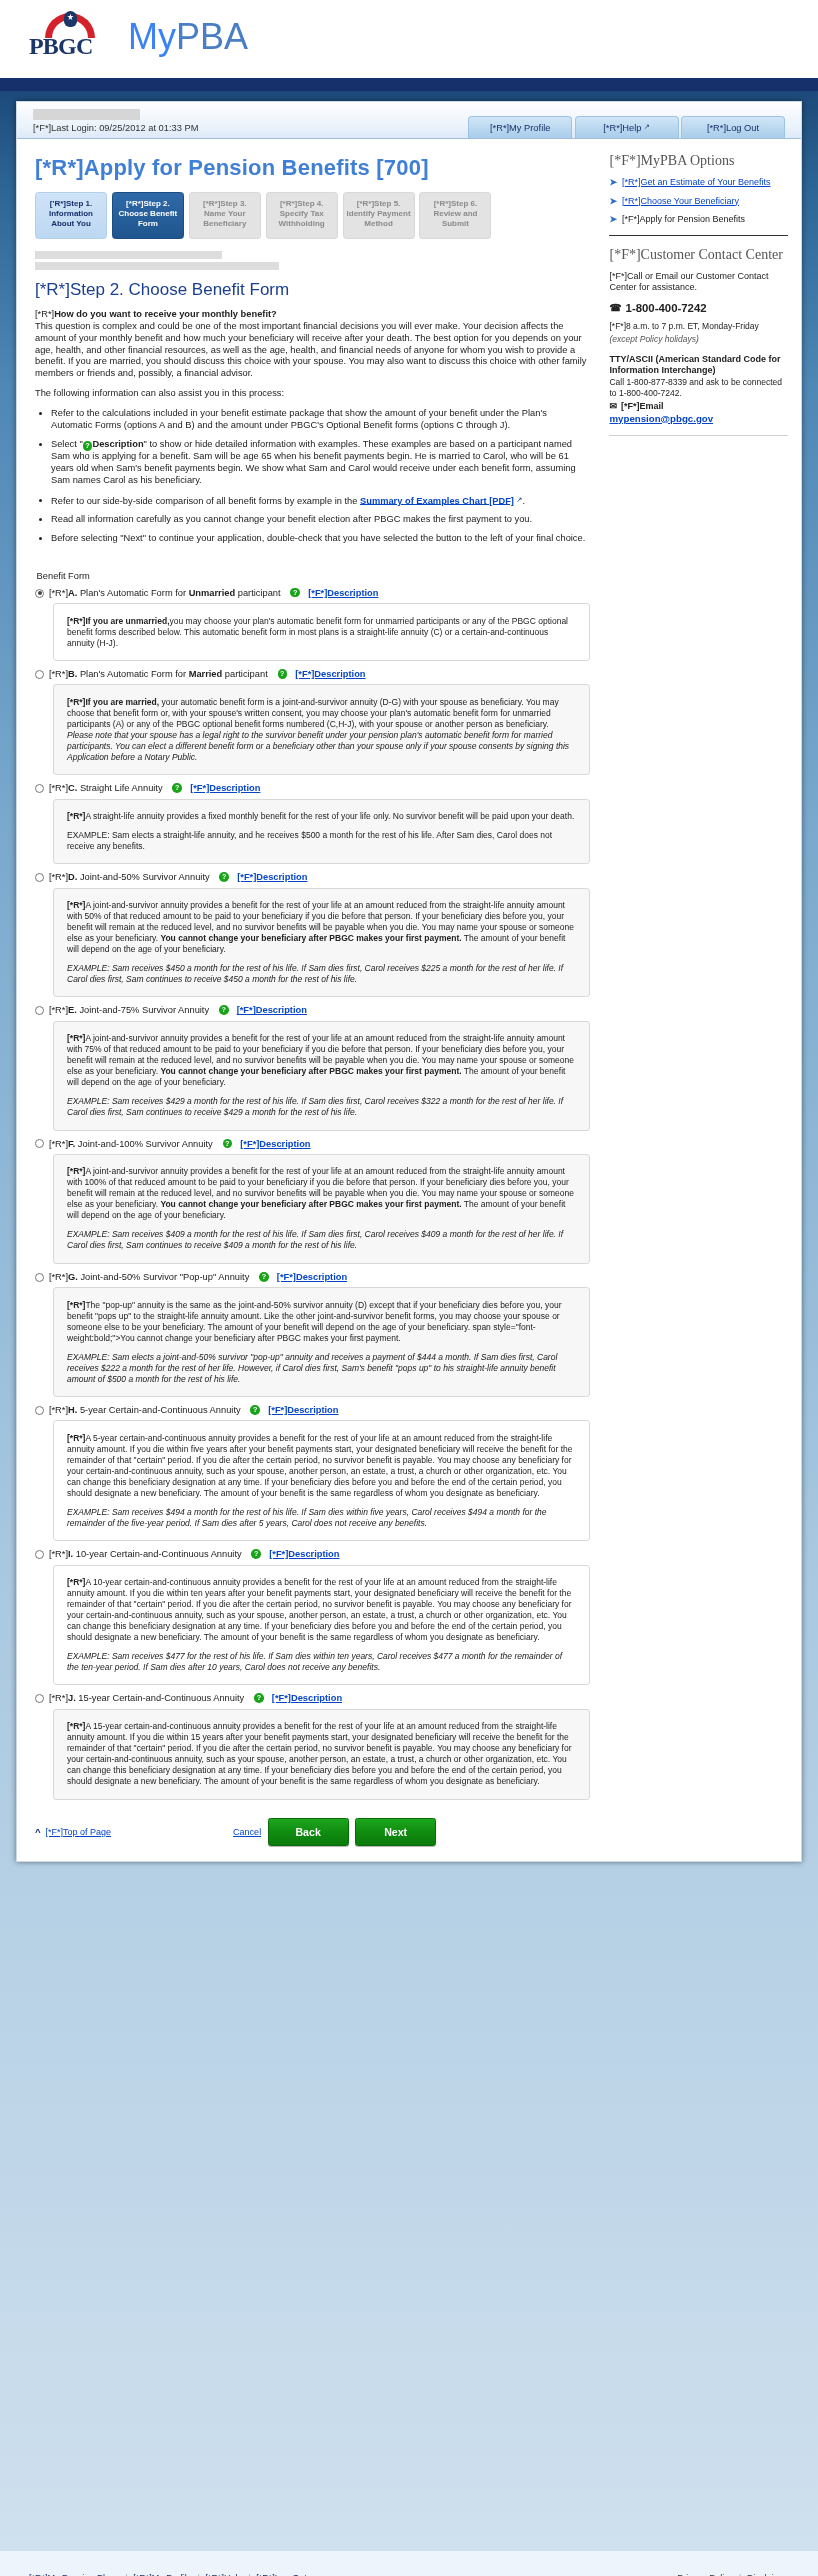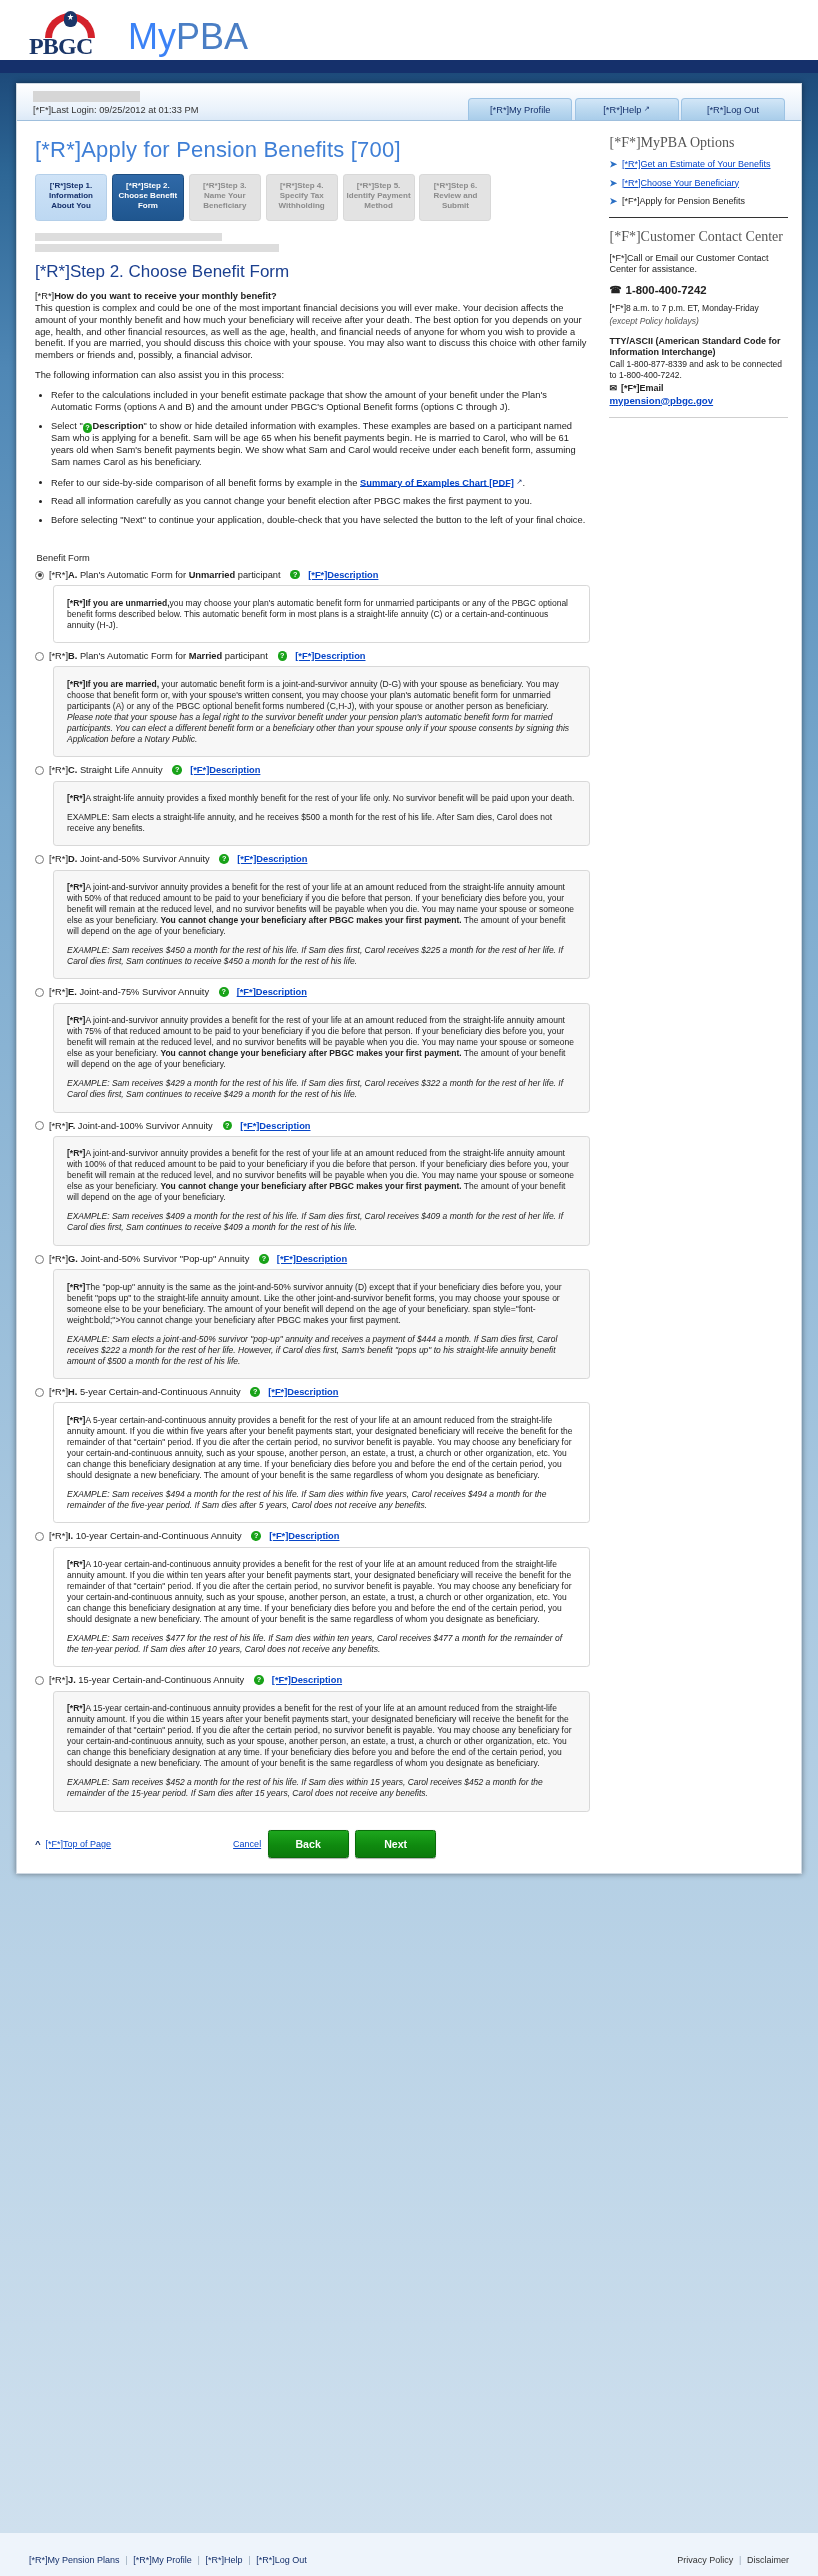--- a/index.html
+++ b/index.html
@@ -6,21 +6,21 @@
   html, body { margin:0; padding:0; }
   body {
     width:818px; min-height:2576px;
     background:#ffffff;
     font-family:"Liberation Sans", sans-serif;
     font-size:9.7px; color:#222;
     -webkit-font-smoothing:none;
   }
 
   
-  .logo-band { height:60px; background:#fff; position:relative; }
+  .logo-band { height:78px; background:#fff; position:relative; }
   .logo-wrap { position:absolute; left:29px; top:11.4px; display:flex; align-items:center; }
   .pbgc-logo { position:relative; width:83px; height:50px; }
   .pbgc-arc {
     position:absolute; left:16px; top:1.6px; width:50px; height:25px;
     border:7.3px solid #d4222b; border-bottom:none;
     border-radius:25px 25px 0 0;
   }
   .pbgc-shield {
     position:absolute; left:35px; top:0px; width:13px; height:16px;
     background:#1b3668; border-radius:6.5px 6.5px 5.7px 5.7px;
@@ -78,21 +78,21 @@
   .ext-ico { font-size:7.3px; color:#15306b; margin-left:2.4px; vertical-align:1.6px; }
 
   
   .body-cols { display:flex; align-items:flex-start; }
   .main-col { width:586px; padding:13px 11.4px 8px 18px; }
   .side-col {
     width:200px; padding:13px 13px 8px 8px; border-left:0;
   }
 
   h1.page-title {
-    color:#3f7fd6; font-weight:normal; font-size:22px;
+    color:#3f7fd6; font-weight:bold; font-size:22px;
     margin:3.2px 0 11.4px 0; letter-spacing:0.2px;
   }
 
   
   .steps { display:flex; gap:4.9px; margin-bottom:11.4px; }
   .step {
     width:72px; min-height:47px; border-radius:3.2px;
     font-size:8px; line-height:10px; text-align:center;
     padding:5.7px 2.4px 4px 2.4px; font-weight:bold; cursor:pointer;
   }
@@ -376,21 +376,20 @@
             </div>
             <div class="bf-option">
               <div class="bf-head">
                 <span class="bf-radio"></span>
                 <span class="bf-head-text">[*R*]<b>J.</b> 15-year Certain-and-Continuous Annuity</span>
                 <span class="help-badge" style="margin-left: 4.9px;">?</span>
                 <a class="link bold bf-desc-link">[*F*]Description</a>
               </div>
               <div class="bf-box">
                 <p><b>[*R*]</b>A 15-year certain-and-continuous annuity provides a benefit for the rest of your life at an amount reduced from the straight-life annuity amount. If you die within 15 years after your benefit payments start, your designated beneficiary will receive the benefit for the remainder of that "certain" period. If you die after the certain period, no survivor benefit is payable. You may choose any beneficiary for your certain-and-continuous annuity, such as your spouse, another person, an estate, a trust, a church or other organization, etc. You can change this beneficiary designation at any time. If your beneficiary dies before you and before the end of the certain period, you should designate a new beneficiary. The amount of your benefit is the same regardless of whom you designate as beneficiary.</p>
-                <p class="ex">EXAMPLE: Sam receives $452 a month for the rest of his life. If Sam dies within 15 years, Carol receives $452 a month for the remainder of the 15-year period. If Sam dies after 15 years, Carol does not receive any benefits.</p>
               </div>
             </div>
           </div>
 
         <div class="actions">
           <div class="top-of-page">
             <span class="caret-up">^</span>
             <a class="link">[*F*]Top of Page</a>
           </div>
           <div class="act-right">

